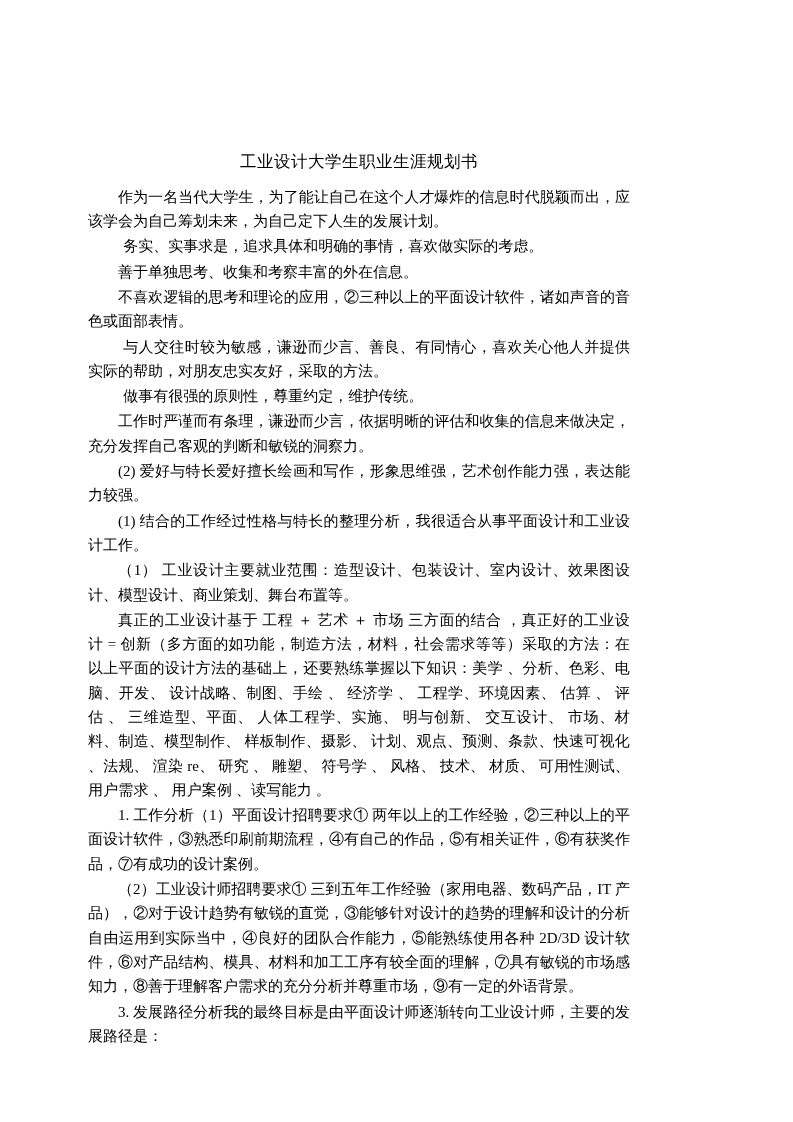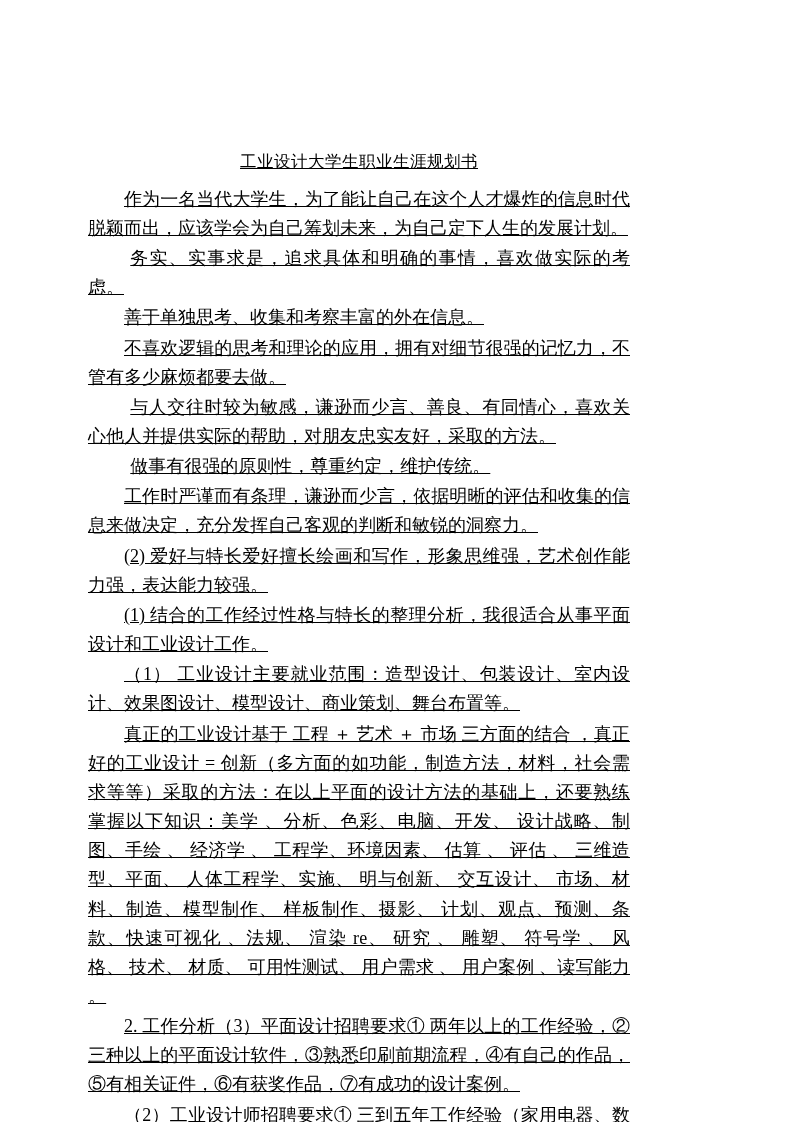--- a/index.html
+++ b/index.html
@@ -14,32 +14,31 @@
     color: #000000;
     overflow: hidden;
   }
   .page {
     position: relative;
     width: 718px;
     height: 1122px;
     box-sizing: border-box;
     padding: 150px 88px 60px 88px;
     background: #ffffff;
-    text-decoration: underline;
   }
   .doc-title {
     text-align: center;
     font-size: 16.5px;
     line-height: 1.5;
     margin: 0 0 10px 0;
     font-weight: normal;
     letter-spacing: 0.5px;
   }
   .para {
-    font-size: 18px;
+    font-size: 15px;
     line-height: 1.62;
     margin: 0 0 1px 0;
     text-align: justify;
     text-justify: inter-ideograph;
     text-indent: 2em;
     word-break: break-all;
   }
   .para.tight {
     text-indent: 2.35em;
   }
@@ -50,25 +49,25 @@
 </head>
 <body>
 
 <div class="page">
 
   <h1 class="doc-title">工业设计大学生职业生涯规划书</h1>
 
   <p class="para">作为一名当代大学生，为了能让自己在这个人才爆炸的信息时代脱颖而出，应该学会为自己筹划未来，为自己定下人生的发展计划。</p>
   <p class="para tight">务实、实事求是，追求具体和明确的事情，喜欢做实际的考虑。</p>
   <p class="para">善于单独思考、收集和考察丰富的外在信息。</p>
-  <p class="para">不喜欢逻辑的思考和理论的应用，拥有对细节很强的记忆力，不管有多少麻烦都要去做。</p>
+  <p class="para">不喜欢逻辑的思考和理论的应用，②三种以上的平面设计软件，诸如声音的音色或面部表情。</p>
   <p class="para tight">与人交往时较为敏感，谦逊而少言、善良、有同情心，喜欢关心他人并提供实际的帮助，对朋友忠实友好，采取的方法。</p>
   <p class="para tight">做事有很强的原则性，尊重约定，维护传统。</p>
   <p class="para">工作时严谨而有条理，谦逊而少言，依据明晰的评估和收集的信息来做决定，充分发挥自己客观的判断和敏锐的洞察力。</p>
   <p class="para">(2) 爱好与特长爱好擅长绘画和写作，形象思维强，艺术创作能力强，表达能力较强。</p>
   <p class="para">(1) 结合的工作经过性格与特长的整理分析，我很适合从事平面设计和工业设计工作。</p>
   <p class="para">（1） 工业设计主要就业范围：造型设计、包装设计、室内设计、效果图设计、模型设计、商业策划、舞台布置等。</p>
   <p class="para spaced">真正的工业设计基于 工程 ＋ 艺术 ＋ 市场 三方面的结合 ，真正好的工业设计 = 创新（多方面的如功能，制造方法，材料，社会需求等等）采取的方法：在以上平面的设计方法的基础上，还要熟练掌握以下知识：美学 、分析、色彩、电脑、开发、 设计战略、制图、手绘 、 经济学 、 工程学、环境因素、 估算 、 评估 、 三维造型、平面、 人体工程学、实施、 明与创新、 交互设计、 市场、材料、制造、模型制作、 样板制作、摄影、 计划、观点、预测、条款、快速可视化 、法规、 渲染 re、 研究 、 雕塑、 符号学 、 风格、 技术、 材质、 可用性测试、 用户需求 、 用户案例 、读写能力 。</p>
-  <p class="para">2. 工作分析（3）平面设计招聘要求① 两年以上的工作经验，②三种以上的平面设计软件，③熟悉印刷前期流程，④有自己的作品，⑤有相关证件，⑥有获奖作品，⑦有成功的设计案例。</p>
+  <p class="para">1. 工作分析（1）平面设计招聘要求① 两年以上的工作经验，②三种以上的平面设计软件，③熟悉印刷前期流程，④有自己的作品，⑤有相关证件，⑥有获奖作品，⑦有成功的设计案例。</p>
   <p class="para">（2）工业设计师招聘要求① 三到五年工作经验（家用电器、数码产品，IT 产品），②对于设计趋势有敏锐的直觉，③能够针对设计的趋势的理解和设计的分析自由运用到实际当中，④良好的团队合作能力，⑤能熟练使用各种 2D/3D 设计软件，⑥对产品结构、模具、材料和加工工序有较全面的理解，⑦具有敏锐的市场感知力，⑧善于理解客户需求的充分分析并尊重市场，⑨有一定的外语背景。</p>
   <p class="para">3. 发展路径分析我的最终目标是由平面设计师逐渐转向工业设计师，主要的发展路径是：</p>
 
 </div>
 
 </body></html>

